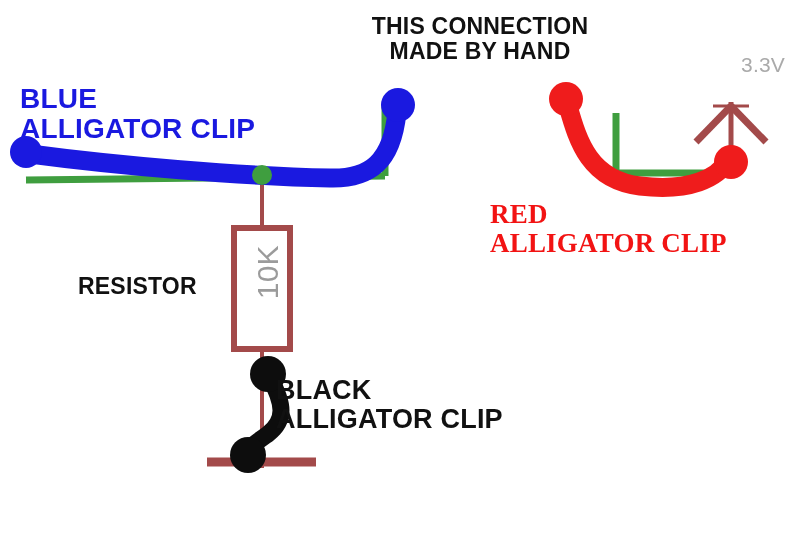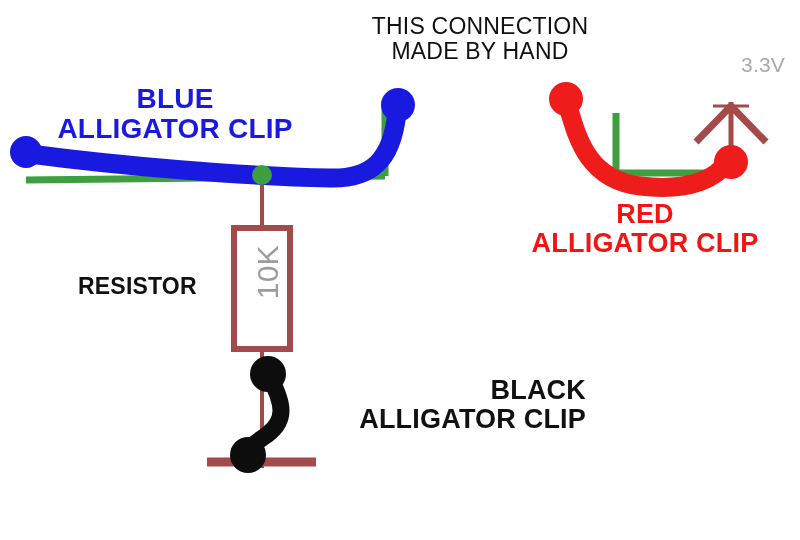--- a/index.html
+++ b/index.html
@@ -32,41 +32,42 @@
     font-weight: bold;
   }
   .txt-blue { color: #1a19e0; }
   .txt-red  { color: #f21313; }
   .txt-black{ color: #111111; }
   .txt-gray { color: #aaaaaa; }
 
   #label-blue-clip {
     left: 0px; top: 84px;
     width: 350px;
-    text-align: center;
     font-size: 28px;
+    padding-left: 20px;
   }
   #label-red-clip {
     left: 490px; top: 200px;
     width: 310px;
-    text-align: center;
+    text-align: left;
     font-size: 27px;
+    font-family: Liberation Serif, serif;
   }
   #label-black-clip {
     left: 276px; top: 376px;
     width: 310px;
-    text-align: right;
+    text-align: left;
     font-size: 27px;
   }
   #label-hand-note {
     left: 350px; top: 14px;
     width: 260px;
     text-align: center;
     font-size: 23px;
-    font-weight: normal;
+    font-weight: bold;
   }
   #label-resistor {
     left: 78px; top: 274px;
     font-size: 23px;
     font-weight: bold;
   }
   #label-vcc {
     left: 694px; top: 54px;
     font-size: 21px;
     font-weight: normal;

